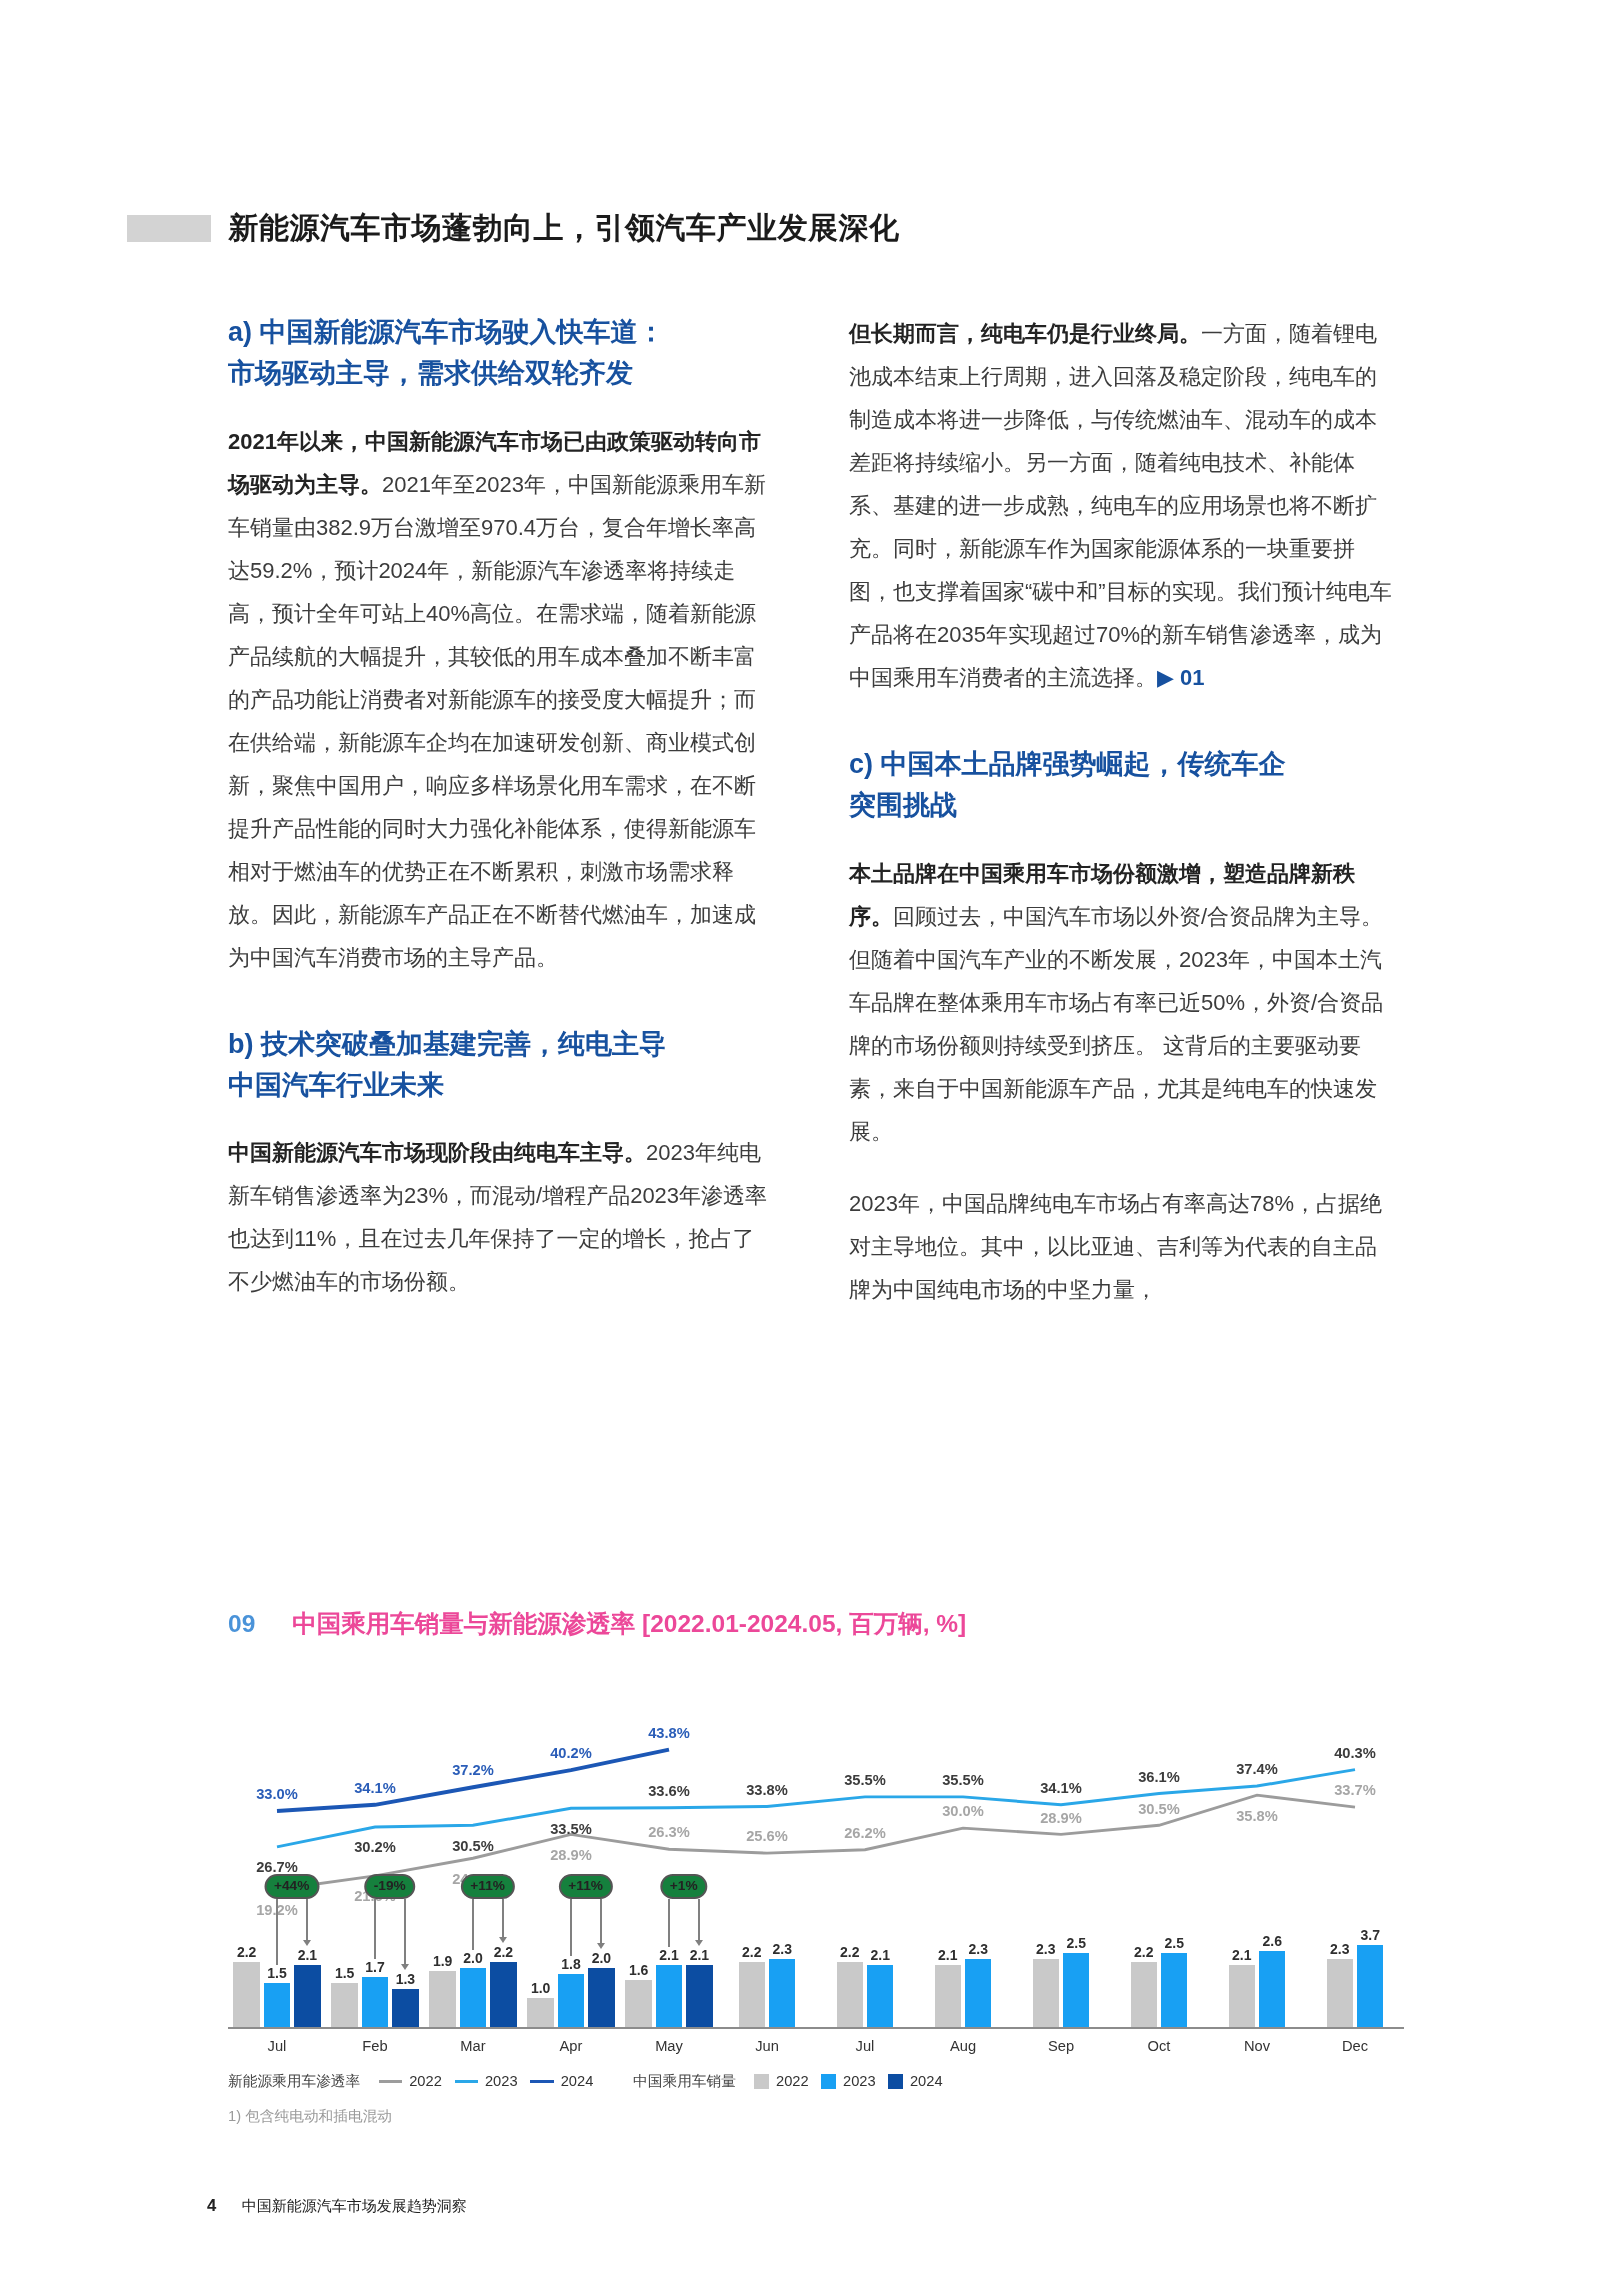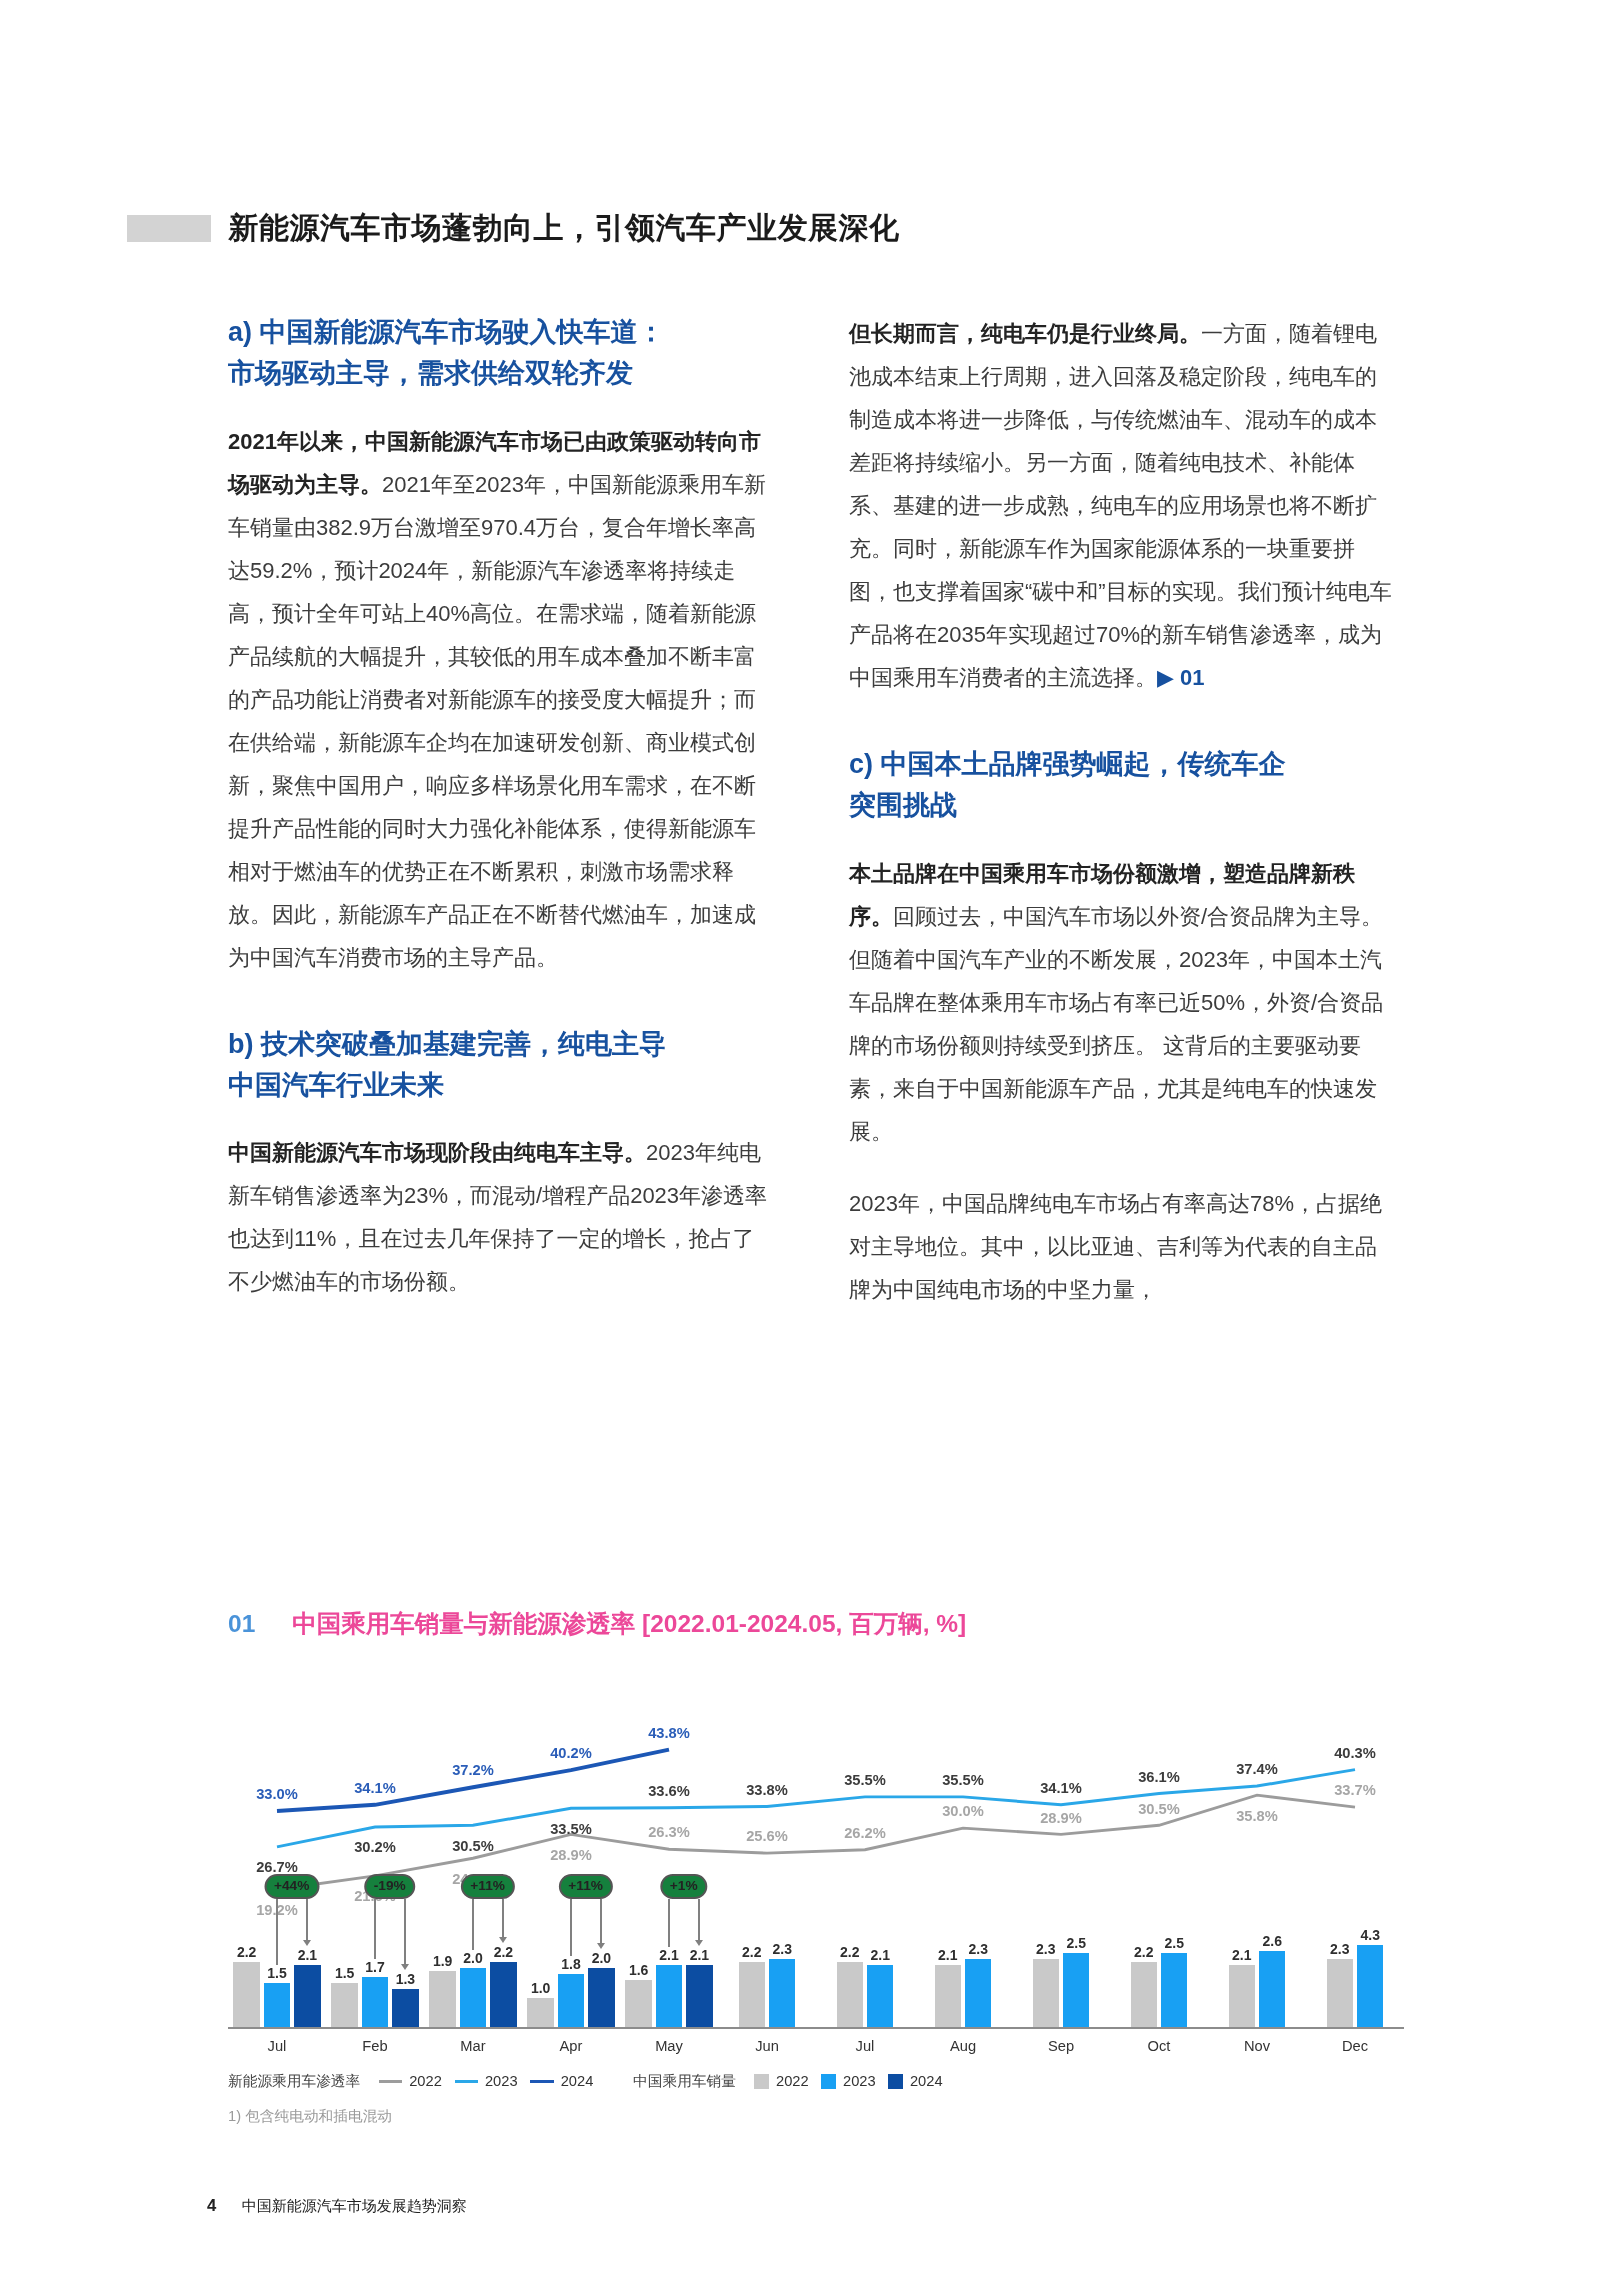--- a/index.html
+++ b/index.html
@@ -78,21 +78,21 @@
       <p><span class="lead">但长期而言，纯电车仍是行业终局。</span><span>一方面，随着锂电池成本结束上行周期，进入回落及稳定阶段，纯电车的制造成本将进一步降低，与传统燃油车、混动车的成本差距将持续缩小。另一方面，随着纯电技术、补能体系、基建的进一步成熟，纯电车的应用场景也将不断扩充。同时，新能源车作为国家能源体系的一块重要拼图，也支撑着国家“碳中和”目标的实现。我们预计纯电车产品将在2035年实现超过70%的新车销售渗透率，成为中国乘用车消费者的主流选择。</span><span class="ref">▶ 01</span></p>
       <h2 class="sec-head gap">c) 中国本土品牌强势崛起，传统车企
 突围挑战</h2>
       <p><span class="lead">本土品牌在中国乘用车市场份额激增，塑造品牌新秩序。</span><span>回顾过去，中国汽车市场以外资/合资品牌为主导。但随着中国汽车产业的不断发展，2023年，中国本土汽车品牌在整体乘用车市场占有率已近50%，外资/合资品牌的市场份额则持续受到挤压。 这背后的主要驱动要素，来自于中国新能源车产品，尤其是纯电车的快速发展。</span></p>
       <p>2023年，中国品牌纯电车市场占有率高达78%，占据绝对主导地位。其中，以比亚迪、吉利等为代表的自主品牌为中国纯电市场的中坚力量，</p>
     </div>
   </div>
 
   <div class="chart-block">
     <div class="chart-title-row">
-      <span class="chart-num">01</span>
+      <span class="chart-num">09</span>
       <span class="chart-title">中国乘用车销量与新能源渗透率 [2022.01-2024.05, 百万辆, %]</span>
     </div>
     <div class="chart-plot">
       <svg id="line-svg" class="lines" width="1176" height="253" viewBox="0 0 1200 258">
           <polyline points="50,228 150,214.07999999999998 250,196.1 350,171.74 450,186.82 550,190.88 650,187.4 750,165.36 850,171.74 950,162.45999999999998 1050,131.72000000000003 1150,143.89999999999998" fill="none" stroke="#9c9c9c" stroke-width="3"></polyline>
           <text x="50" y="254" text-anchor="middle" font-size="15" font-weight="bold" fill="#a6a6a6">19.2%</text>
           <text x="150" y="240.07999999999998" text-anchor="middle" font-size="15" font-weight="bold" fill="#a6a6a6">21.6%</text>
           <text x="250" y="222.1" text-anchor="middle" font-size="15" font-weight="bold" fill="#a6a6a6">24.7%</text>
           <text x="350" y="197.74" text-anchor="middle" font-size="15" font-weight="bold" fill="#a6a6a6">28.9%</text>
           <text x="450" y="174.82" text-anchor="middle" font-size="15" font-weight="bold" fill="#a6a6a6">26.3%</text>
@@ -273,21 +273,21 @@
               <div class="bar-label">2.6</div>
               <div class="bar" style="height: 76px; background: rgb(24, 160, 243);"></div>
             </div>
           </div>
           <div class="bar-group">
             <div class="bar-col">
               <div class="bar-label">2.3</div>
               <div class="bar" style="height: 68px; background: rgb(201, 201, 201);"></div>
             </div>
             <div class="bar-col">
-              <div class="bar-label">4.3</div>
+              <div class="bar-label">3.7</div>
               <div class="bar" style="height: 82px; background: rgb(24, 160, 243);"></div>
             </div>
           </div>
         </div>
       <div class="axis"></div>
       <div id="months" class="months">
           <div>Jul</div>
           <div>Feb</div>
           <div>Mar</div>
           <div>Apr</div>

